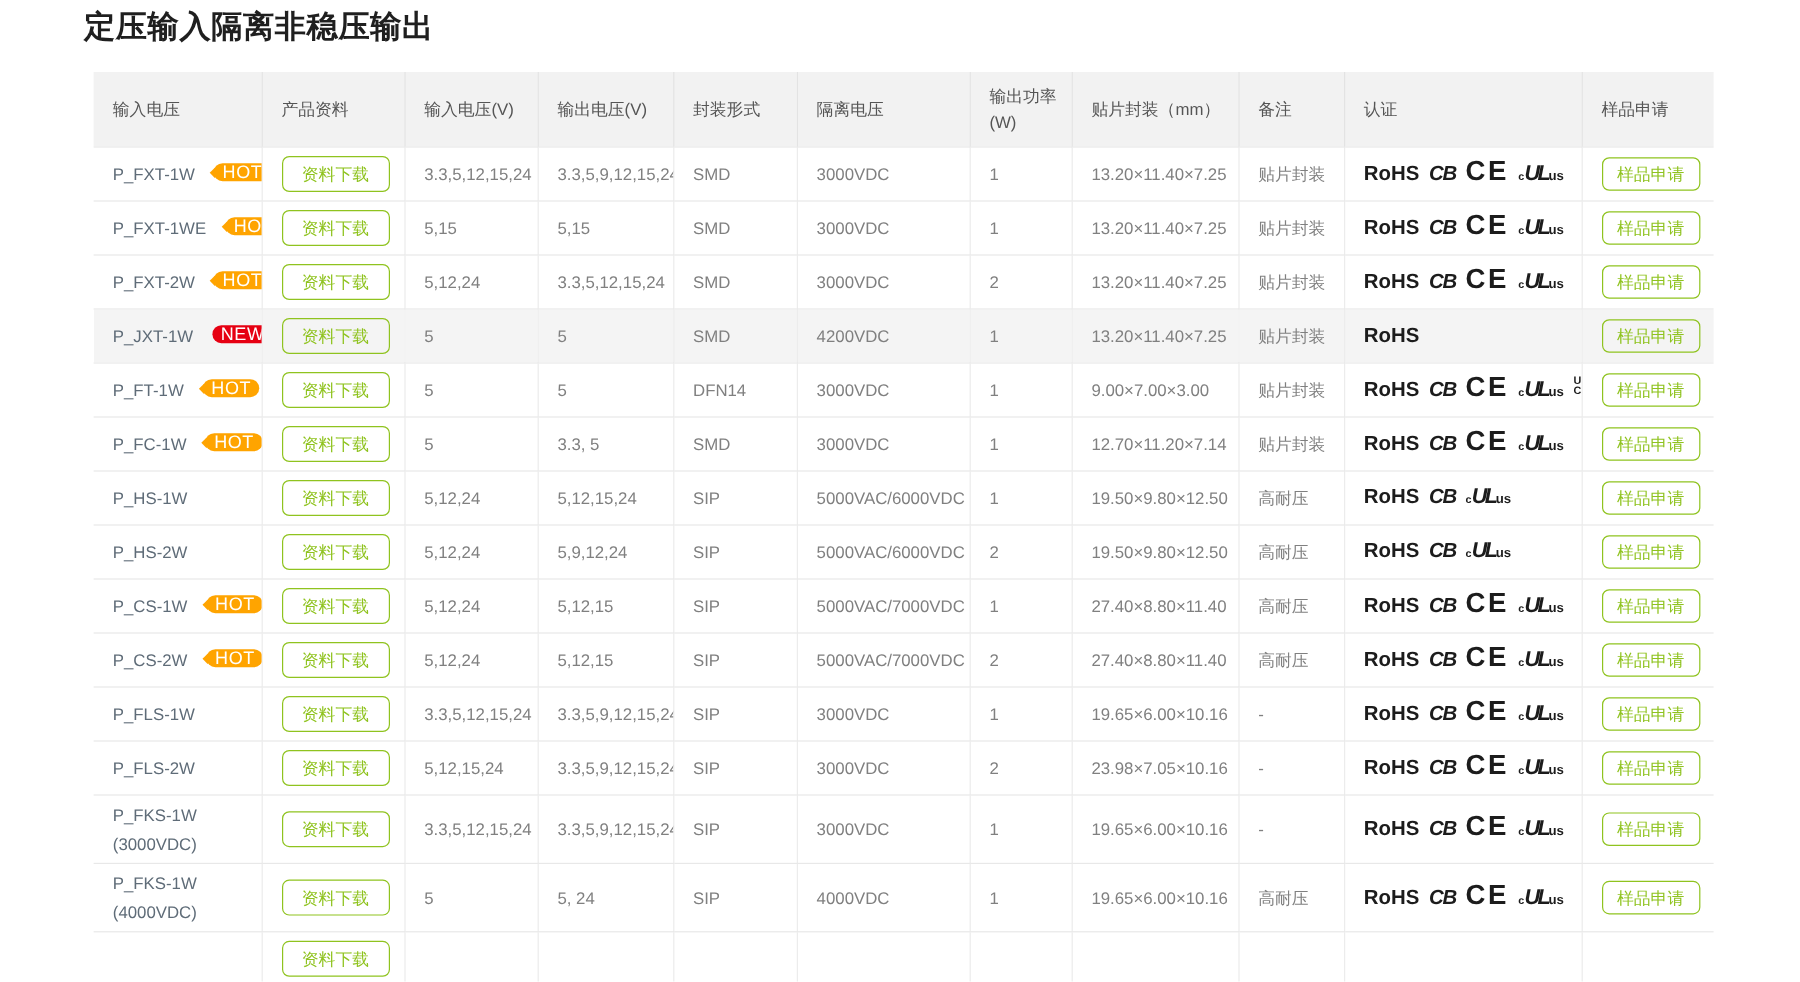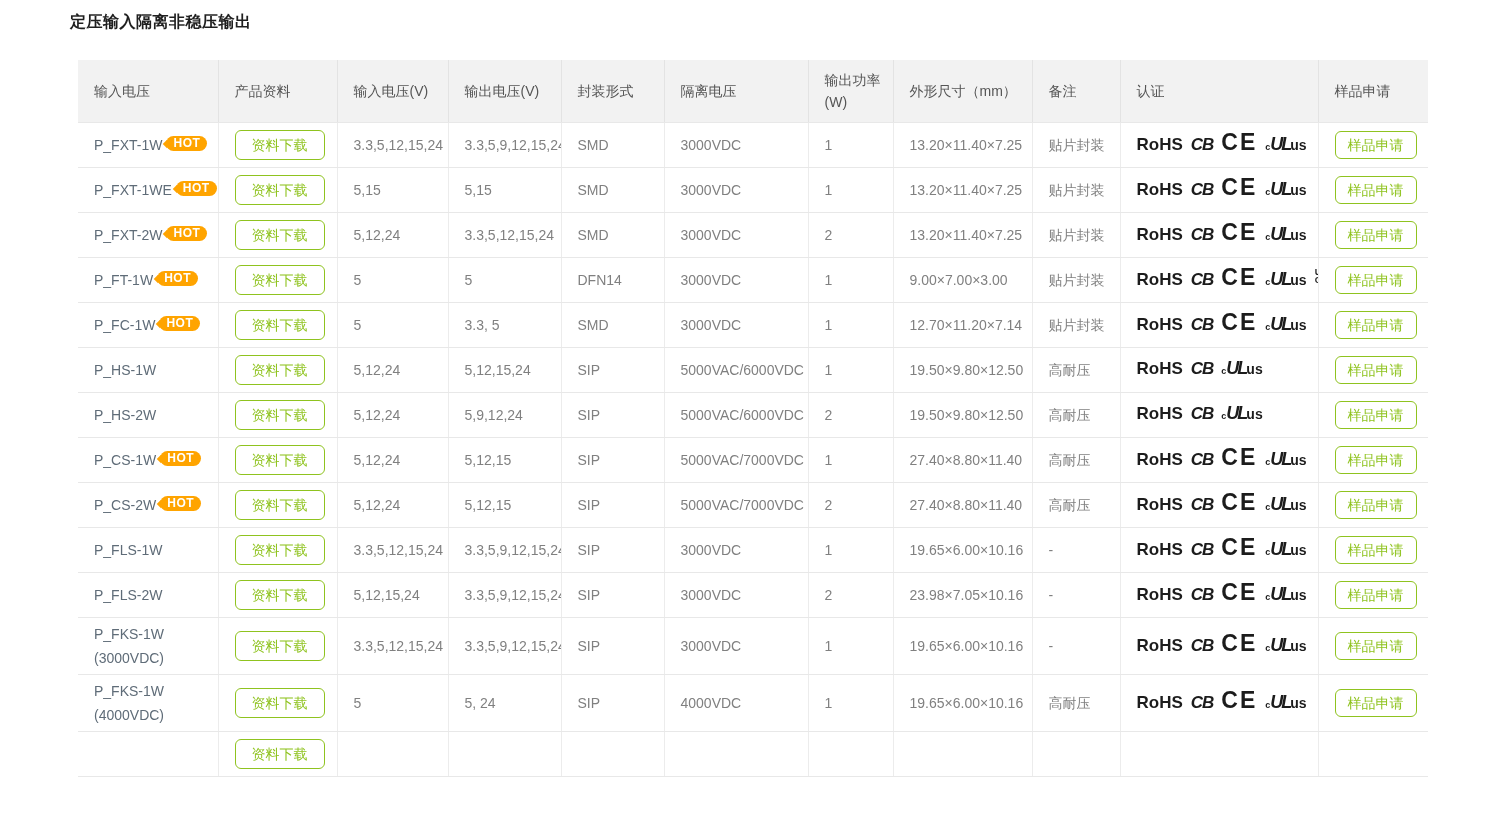--- a/index.html
+++ b/index.html
@@ -14,21 +14,21 @@
     --highlight:#f4f4f4;
   }
   *{box-sizing:border-box;}
   html,body{margin:0;padding:0;}
   body{
     width:1500px;height:818px;overflow:hidden;background:#ffffff;
     font-family:"Liberation Sans","DejaVu Sans",sans-serif;
   }
   .page{padding-top:6px;}
   .title{
-    margin:0 0 0 70px;font-size:16px;font-weight:700;color:#1f1f1f;
+    margin:0 0 0 70px;font-size:26px;font-weight:700;color:#1f1f1f;
     letter-spacing:0.5px;line-height:32px;
   }
   table.product-table{
     table-layout:fixed;border-collapse:collapse;width:1350px;
     margin:22px 0 0 78px;
   }
   thead th{
     background:var(--header-bg);height:62px;font-size:14px;font-weight:400;
     color:#555555;text-align:left;padding:0 10px 0 16px;
     border-right:1px solid #e3e3e3;border-bottom:1px solid var(--border);
@@ -39,22 +39,22 @@
     height:45px;font-size:14px;color:var(--body-text);text-align:left;
     padding:6px 8px 6px 16px;vertical-align:middle;
     border-right:1px solid var(--vline);border-bottom:1px solid var(--border);
     line-height:20px;white-space:nowrap;overflow:hidden;
   }
   tbody td:last-child{border-right:none;}
   tr.highlight td{background:var(--highlight);}
   .series-name{color:var(--name-text);cursor:pointer;}
   .series-line2{display:block;color:var(--name-text);margin-top:4px;}
   .badge{
-    display:inline-block;position:relative;margin-left:4px;top:-2px;
-    color:#ffffff;font-size:12px;font-weight:700;line-height:15px;
+    display:inline-block;position:relative;margin-left:16px;top:-2px;
+    color:#ffffff;font-size:15px;font-weight:400;line-height:15px;
     padding:0 7px;border-radius:8px;letter-spacing:0.5px;vertical-align:middle;
   }
   .badge::before{
     content:"";position:absolute;left:-2px;top:5px;width:6px;height:6px;
     background:inherit;transform:rotate(45deg);z-index:-1;
   }
   .badge-hot{background:var(--hot);}
   .badge-new{background:var(--new);}
   .btn{
     display:inline-block;background:transparent;border:1px solid var(--accent);
@@ -62,21 +62,21 @@
     padding:5px 16px;cursor:pointer;line-height:18px;
   }
   .btn-sample{padding:4px 12px;}
   
   .cert{display:inline-block;margin-right:8px;color:#1c1c1c;white-space:nowrap;}
   .cert-rohs{font-size:17px;font-weight:700;}
   .cert-cb{font-size:17px;font-weight:800;letter-spacing:-1px;font-style:italic;}
   .cert-ce{font-size:23px;font-weight:700;letter-spacing:2px;}
   .cert-ul .ul-c{font-size:9px;font-weight:700;}
   .cert-ul .ul-core{font-size:18px;font-weight:800;font-style:italic;letter-spacing:-2px;}
-  .cert-ul .ul-us{font-size:14px;font-weight:700;}
+  .cert-ul .ul-us{font-size:11px;font-weight:700;}
   .cert-ukca{font-size:9px;font-weight:800;line-height:8px;vertical-align:2px;}
   .cert-ukca div{letter-spacing:0.5px;}
 </style>
 </head>
 <body>
 
 <div class="page">
   <h1 class="title">定压输入隔离非稳压输出</h1>
   <table class="product-table">
     <colgroup>
@@ -94,21 +94,21 @@
     </colgroup>
     <thead>
       <tr id="header-row">
           <th><span>输入电压</span></th>
           <th><span>产品资料</span></th>
           <th><span>输入电压(V)</span></th>
           <th><span>输出电压(V)</span></th>
           <th><span>封装形式</span></th>
           <th><span>隔离电压</span></th>
           <th><span>输出功率 (W)</span></th>
-          <th><span>外形尺寸（mm）</span></th>
+          <th><span>贴片封装（mm）</span></th>
           <th><span>备注</span></th>
           <th><span>认证</span></th>
           <th><span>样品申请</span></th>
         </tr>
     </thead>
     <tbody id="table-body">
         <tr>
           <td class="col-series"><span class="series-name">P_FXT-1W</span><span class="badge badge-hot">HOT</span></td>
           <td class="col-download"><button class="btn">资料下载</button></td>
           <td>3.3,5,12,15,24</td>
@@ -138,20 +138,33 @@
           <td class="col-series"><span class="series-name">P_FXT-2W</span><span class="badge badge-hot">HOT</span></td>
           <td class="col-download"><button class="btn">资料下载</button></td>
           <td>5,12,24</td>
           <td>3.3,5,12,15,24</td>
           <td>SMD</td>
           <td>3000VDC</td>
           <td>2</td>
           <td>13.20×11.40×7.25</td>
           <td>贴片封装</td>
           <td class="col-cert"><span class="cert cert-rohs">RoHS</span><span class="cert cert-cb">CB</span><span class="cert cert-ce">CE</span><span class="cert cert-ul"><span class="ul-c">c</span><span class="ul-core">UL</span><span class="ul-us">us</span></span></td>
+          <td class="col-sample"><button class="btn btn-sample">样品申请</button></td>
+        </tr>
+        <tr class="highlight">
+          <td class="col-series"><span class="series-name">P_JXT-1W</span><span class="badge badge-new">NEW</span></td>
+          <td class="col-download"><button class="btn">资料下载</button></td>
+          <td>5</td>
+          <td>5</td>
+          <td>SMD</td>
+          <td>4200VDC</td>
+          <td>1</td>
+          <td>13.20×11.40×7.25</td>
+          <td>贴片封装</td>
+          <td class="col-cert"><span class="cert cert-rohs">RoHS</span></td>
           <td class="col-sample"><button class="btn btn-sample">样品申请</button></td>
         </tr>
         <tr>
           <td class="col-series"><span class="series-name">P_FT-1W</span><span class="badge badge-hot">HOT</span></td>
           <td class="col-download"><button class="btn">资料下载</button></td>
           <td>5</td>
           <td>5</td>
           <td>DFN14</td>
           <td>3000VDC</td>
           <td>1</td>

